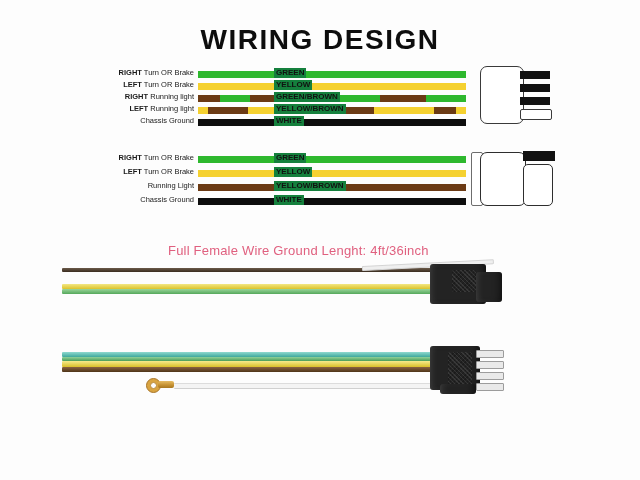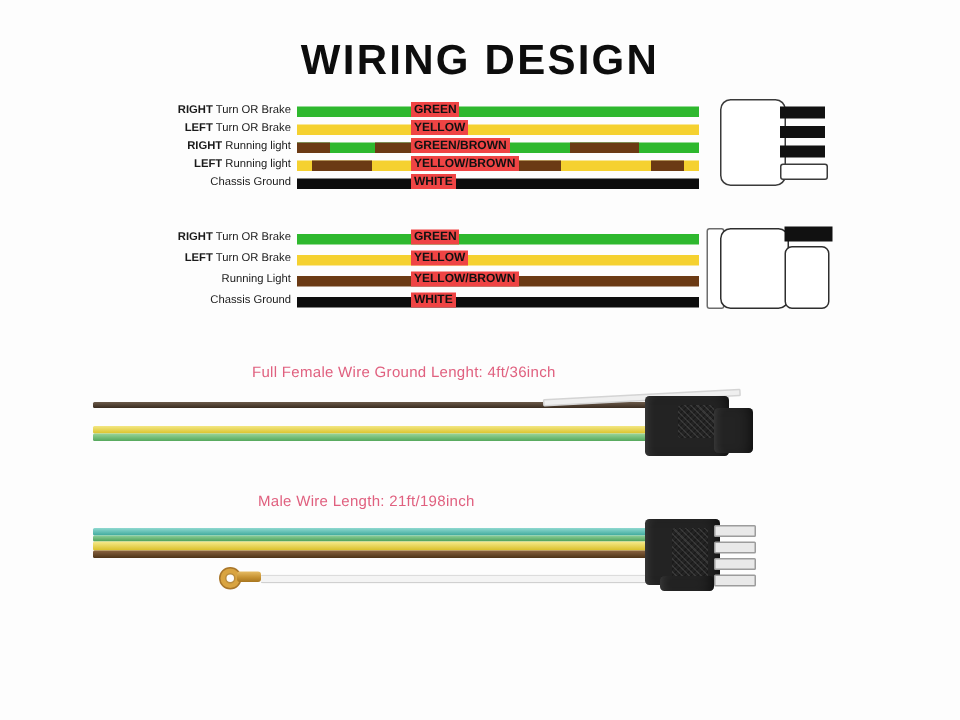--- a/index.html
+++ b/index.html
@@ -20,21 +20,21 @@
   .block{position:absolute;text-decoration:underline;}
   .row{position:absolute;height:10px;left:0;width:100%;}
   .rowlabel{
     position:absolute;right:100%;margin-right:4px;top:-2px;
     white-space:nowrap;font-size:7.5px;color:#1a1a1a;line-height:10px;
   }
   .rowlabel b{font-weight:bold;}
   .colorname{
     position:absolute;top:-2px;white-space:nowrap;
     font-size:8px;font-weight:bold;color:#111;line-height:10px;
-    background:#ef4444;padding:0 2px;z-index:4;
+    background:#15803d;padding:0 2px;z-index:4;
   }
   .wire{position:absolute;left:0;right:0;top:1px;height:7px;z-index:1;}
   .dashes{position:absolute;top:1px;height:7px;z-index:2;}
 
   
   .conn-m{position:absolute;z-index:6;}
   .conn-m .body{
     position:absolute;left:0;top:0;width:42px;height:56px;
     background:#fff;border:1.5px solid #3a3a3a;border-radius:7px;
   }
@@ -49,21 +49,21 @@
   }
   .conn-f .smallbody{
     position:absolute;left:43px;top:12px;width:28px;height:40px;
     background:#fff;border:1.8px solid #2e2e2e;border-radius:5px;
   }
   .conn-f .topbar{position:absolute;left:43px;top:-1px;width:32px;height:10px;background:#111;}
   .conn-f .lead{position:absolute;left:-9px;top:0;width:10px;height:52px;background:#fff;border:1.2px solid #6d6d6d;border-radius:2px;}
 
   
   .pinklabel{
-    position:absolute;white-space:nowrap;font-size:10px;color:#e0607f;
+    position:absolute;white-space:nowrap;font-size:13px;color:#e0607f;
     letter-spacing:.2px;
   }
 
   .harness{position:absolute;}
   .pw{position:absolute;border-radius:1px;}
 
   .blackconn{
     position:absolute;background:#232323;border-radius:3px;
     box-shadow:inset -6px 0 10px -6px rgba(0,0,0,.85), inset 4px 0 8px -5px rgba(255,255,255,.22);
   }
@@ -182,21 +182,20 @@
     <div class="pw" style="left:0px;top:4px;width:400px;height:4px;background:linear-gradient(180deg,#6b5a4a,#3a2c20);"></div>
     <div class="pw" style="left:0px;top:20px;width:400px;height:5px;background:linear-gradient(180deg,#f3e783,#dcc32c);"></div>
     <div class="pw" style="left:0px;top:25px;width:400px;height:5px;background:linear-gradient(180deg,#9ad59a,#55a85c);"></div>
     <div class="pw" style="left:300px;top:2px;width:130px;height:3px;background:#efefef;border:1px solid #d4d4d4;transform:rotate(-3deg);transform-origin:left center;"></div>
 
     <div class="blackconn" style="left:368px;top:0px;width:56px;height:40px;"></div>
     <div class="mesh" style="left:390px;top:6px;width:24px;height:22px;"></div>
     <div class="blackconn" style="left:414px;top:8px;width:26px;height:30px;"></div>
   </div>
 
-  <div class="pinklabel" style="left:172px;top:329px;">Male Wire Length: 21ft/198inch</div>
 
   <div class="harness" style="left:62px;top:350px;width:410px;height:50px;">
     <div class="pw" style="left:0px;top:2px;width:400px;height:5px;background:linear-gradient(180deg,#8fd9d0,#3ea99c);"></div>
     <div class="pw" style="left:0px;top:7px;width:400px;height:4px;background:linear-gradient(180deg,#8fd09a,#4b9e58);"></div>
     <div class="pw" style="left:0px;top:11px;width:400px;height:6px;background:linear-gradient(180deg,#f6ea8c,#d9bf28);"></div>
     <div class="pw" style="left:0px;top:17px;width:400px;height:5px;background:linear-gradient(180deg,#8a6340,#4e3venture);background:linear-gradient(180deg,#8a6340,#4e3418);"></div>
 
     <div class="pw" style="left:112px;top:33px;width:290px;height:4px;background:#f4f4f4;border-top:1px solid #dcdcdc;border-bottom:1px solid #d0d0d0;"></div>
     <div class="ringterm" style="left:84px;top:28px;width:30px;height:14px;">
       <div class="ring"></div>

